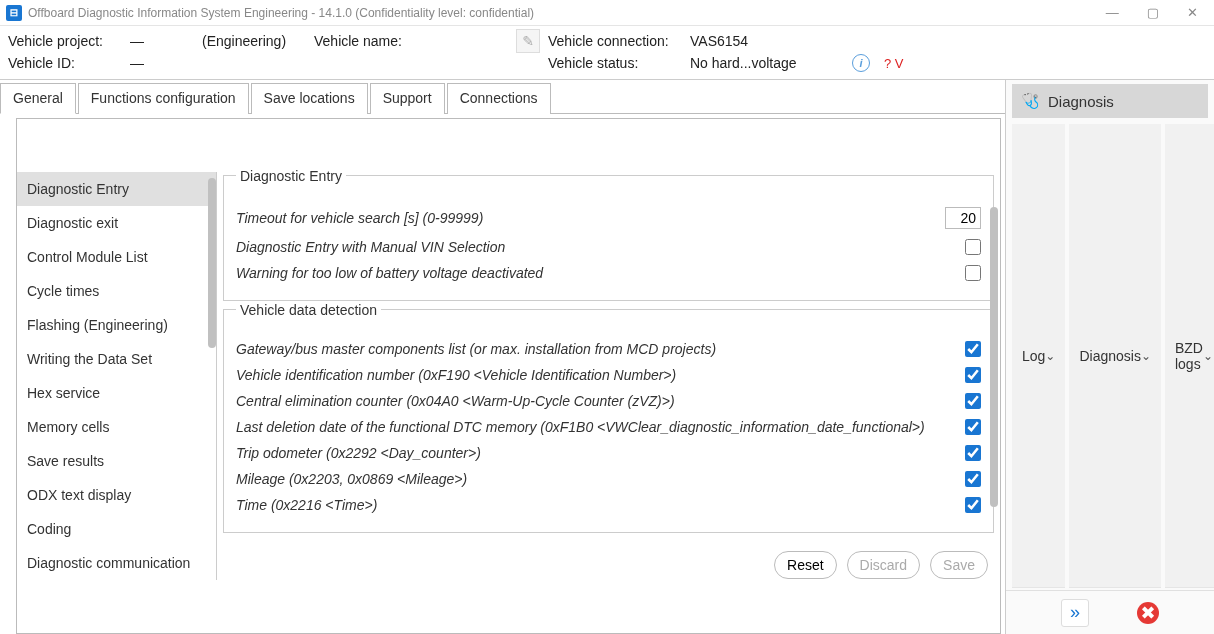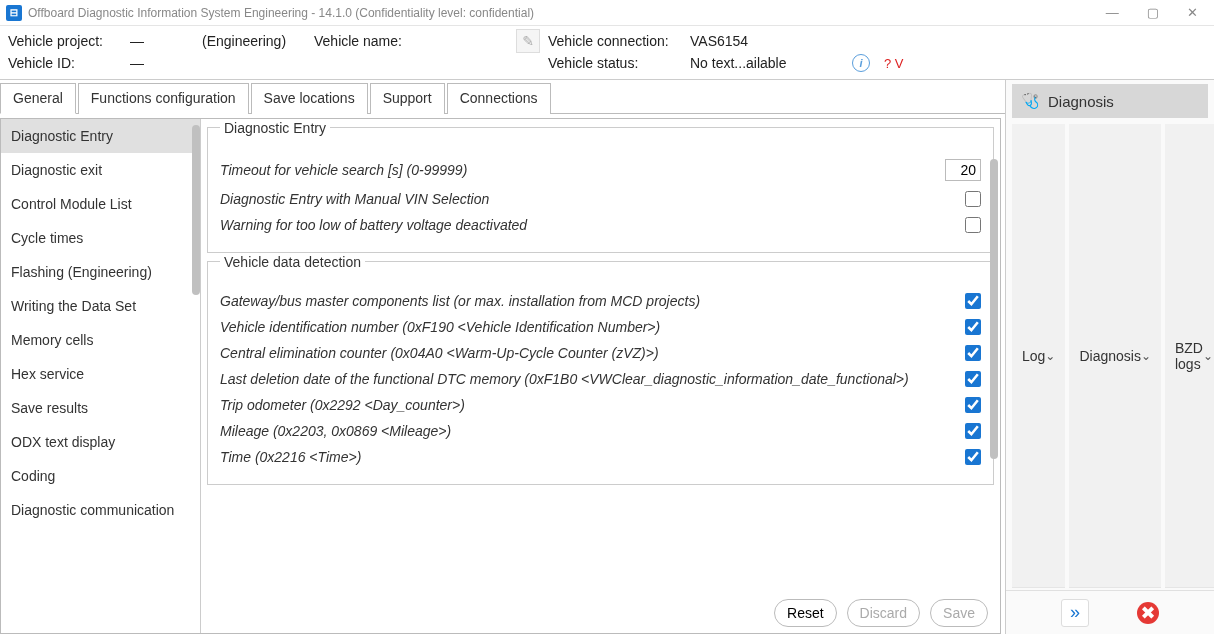--- a/index.html
+++ b/index.html
@@ -20,21 +20,21 @@
 .qv { color: #d22; font-size: 13px; }
 
 .main-columns { display: flex; height: calc(634px - 26px - 54px); }
 
 .left-col { width: 1006px; display: flex; flex-direction: column; border-right: 1px solid #ccc; }
 
 .tabstrip { height: 34px; display: flex; border-bottom: 1px solid #bbb; padding-top: 2px; }
 .tabstrip .tab { padding: 6px 12px; border: 1px solid #bbb; border-bottom: none; background: #fff; font-size: 14px; margin-right: 2px; position: relative; top: 1px; }
 .tabstrip .tab.active { background: #fff; border-bottom: 1px solid #fff; }
 
-.workspace { flex: 1; display: flex; border: 1px solid #bbb; margin: 4px 4px 0 0; overflow: hidden; }
+.workspace { flex: 1; display: flex; border: 1px solid #bbb; margin: 4px 4px 0 16px; overflow: hidden; align-items: center; }
 
 .sidebar { width: 200px; border-right: 1px solid #ccc; position: relative; overflow: hidden; }
 .sidebar .items { overflow-y: auto; height: 100%; }
 .sidebar .item { padding: 9px 10px; font-size: 14px; cursor: default; white-space: nowrap; text-overflow: ellipsis; overflow: hidden; }
 .sidebar .item.selected { background: #e0e0e0; }
 .sidebar .scrollbar { position: absolute; right: 0; top: 6px; width: 8px; height: 170px; background: #c0c0c0; border-radius: 4px; }
 
 .content { flex: 1; display: flex; flex-direction: column; overflow: hidden; }
 .content .panel-title { border: 1px solid #ccc; padding: 6px 8px; margin: 4px 6px 4px 6px; font-size: 14px; }
 .content .scrollable { flex: 1; overflow-y: auto; padding: 0 6px 4px 6px; position: relative; }
@@ -89,21 +89,21 @@
     <span class="val">VAS6154</span>
     <span></span>
       <span></span>
 
     <span class="lbl">Vehicle ID:</span>
     <span class="val">—</span>
     <span></span>
     <span></span>
     <span></span>
     <span class="lbl">Vehicle status:</span>
-    <span class="val">No text...ailable</span>
+    <span class="val">No hard...voltage</span>
     <span class="info-icon">i</span>
     <span class="qv">? V</span>
   </div>
 </div>
 
 <div class="main-columns">
   <div class="left-col">
 
     <div class="tabstrip" id="tabstrip">
         <div class="tab active">General</div>
@@ -116,22 +116,22 @@
     <div class="workspace">
 
       <div class="sidebar">
         <div class="items hidden-scroll" id="sidebar-items">
             <div class="item selected">Diagnostic Entry</div>
             <div class="item">Diagnostic exit</div>
             <div class="item">Control Module List</div>
             <div class="item">Cycle times</div>
             <div class="item">Flashing (Engineering)</div>
             <div class="item">Writing the Data Set</div>
+            <div class="item">Hex service</div>
             <div class="item">Memory cells</div>
-            <div class="item">Hex service</div>
             <div class="item">Save results</div>
             <div class="item">ODX text display</div>
             <div class="item">Coding</div>
             <div class="item">Diagnostic communication</div>
           </div>
         <div class="scrollbar"></div>
       </div>
 
       <div class="content">
 

